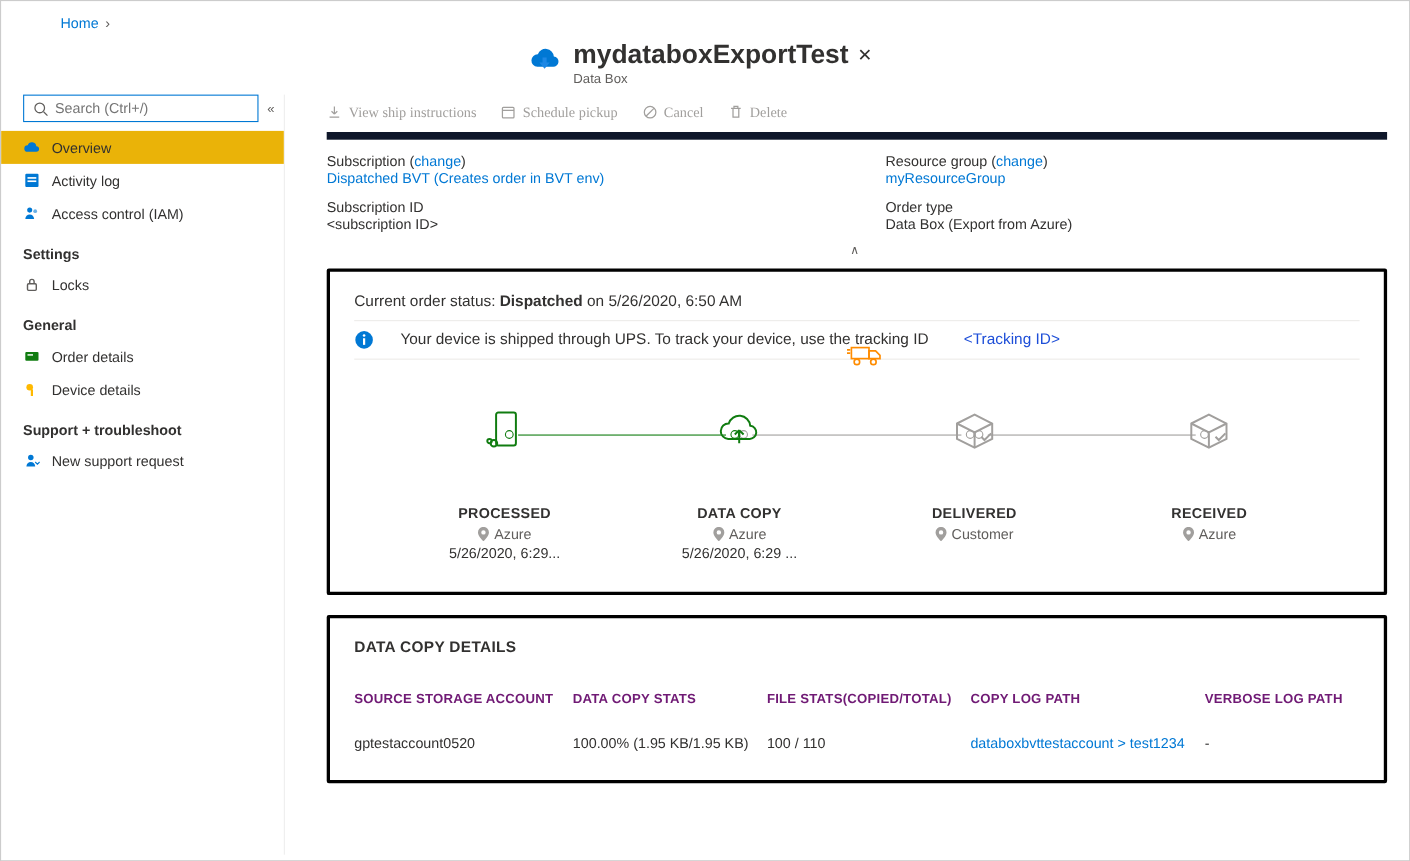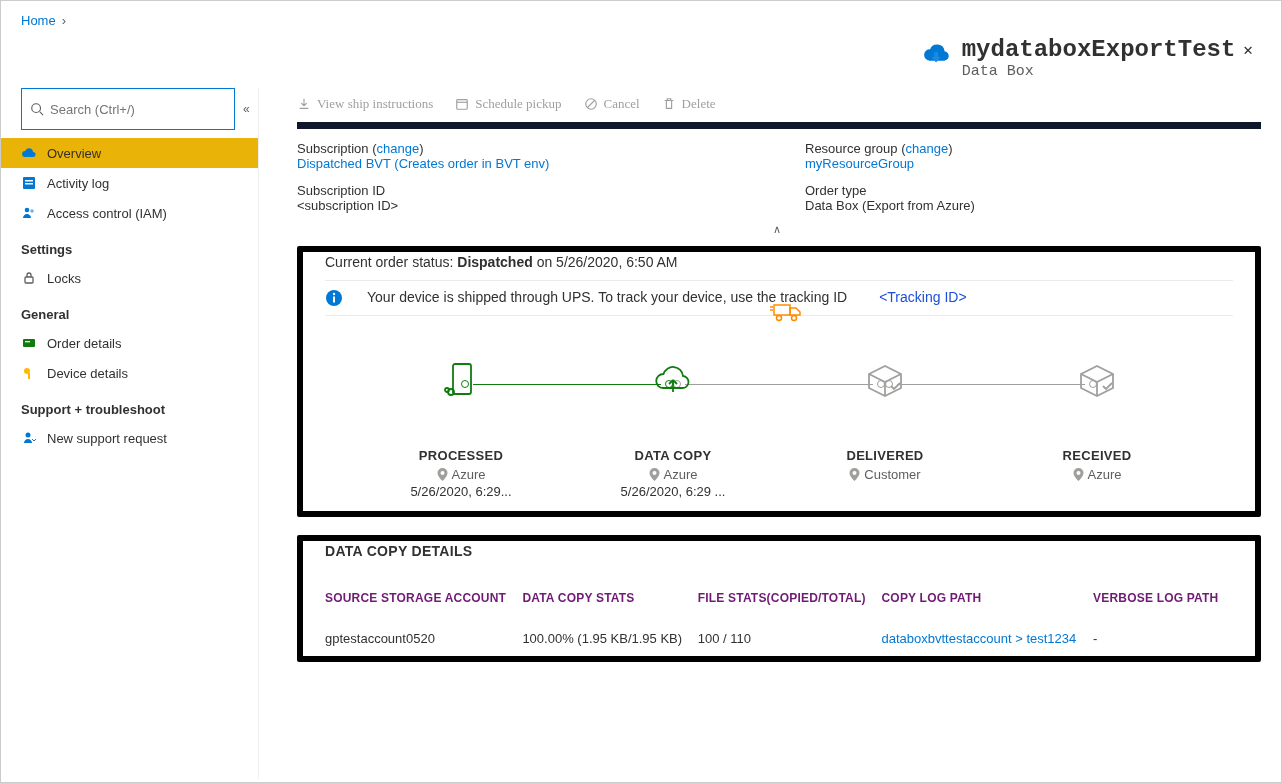--- a/index.html
+++ b/index.html
@@ -7,50 +7,50 @@
     font-family: "Segoe UI", -apple-system, sans-serif;
     font-size: 13px;
     color: #323130;
     background: #fff;
     border: 1px solid #ccc;
     width: 1282px;
     height: 783px;
     overflow: hidden;
   }
   .top-area { padding: 12px 20px 8px 20px; }
-  .breadcrumb { font-size: 13px; color: #0078d4; display: flex; align-items: center; gap: 6px; margin-bottom: 8px; }
+  .breadcrumb { font-size: 13px; color: #0078d4; display: flex; align-items: center; gap: 6px; margin-bottom: 8px; margin-left: 34px; }
   .breadcrumb .chev { color: #605e5c; }
-  .title-row { display: flex; align-items: flex-start; justify-content: flex-end; font-family: Liberation Mono, monospace; }
+  .title-row { display: flex; align-items: flex-start; justify-content: center; }
   .title-left { display: flex; gap: 10px; align-items: flex-start; }
   .title-icon { width: 30px; height: 30px; margin-top: 4px; }
   .title-text h1 { font-size: 24px; font-weight: 600; }
-  .title-text .sub { font-size: 15px; color: #605e5c; }
+  .title-text .sub { font-size: 12px; color: #605e5c; }
   .close-x { font-size: 16px; color: #323130; cursor: pointer; padding: 4px 8px; }
   .body { display: flex; height: calc(100% - 90px); }
   .sidebar { width: 258px; border-right: 1px solid #eee; padding-top: 0; }
   .search-row { display: flex; align-items: center; gap: 8px; padding: 0 12px 8px 20px; }
-  .search-box { flex: 1; display: flex; align-items: center; border: 1px solid #0078d4; padding: 4px 8px; height: 42px; }
+  .search-box { flex: 1; display: flex; align-items: center; border: 1px solid #0078d4; padding: 4px 8px; height: 25px; }
   .search-box svg { width: 14px; height: 14px; stroke: #605e5c; }
   .search-box input { border: none; outline: none; flex: 1; font-size: 13px; margin-left: 6px; }
   .collapse-chev { color: #605e5c; font-size: 12px; cursor: pointer; }
   .nav-item { display: flex; align-items: center; gap: 10px; padding: 7px 20px; cursor: pointer; font-size: 13px; }
   .nav-item.active { background: #eab308; }
   .nav-icon { width: 16px; height: 16px; display: flex; align-items: center; justify-content: center; }
   .nav-heading { padding: 14px 20px 6px 20px; font-weight: 600; font-size: 13px; }
   .main { flex: 1; padding: 0 20px 20px 38px; overflow-y: auto; }
   .toolbar { display: flex; gap: 22px; padding: 8px 0 10px 0; border-bottom: 7px solid #0f172a; margin-bottom: 12px; font-family: Liberation Serif, serif; }
   .tool-btn { display: flex; align-items: center; gap: 6px; color: #a19f9d; font-size: 13px; cursor: pointer; }
   .tool-btn svg { width: 14px; height: 14px; stroke: #a19f9d; }
   .meta-grid { display: flex; gap: 52px; margin-bottom: 8px; }
   .meta-col { flex: 1; display: flex; flex-direction: column; gap: 12px; }
   .meta-label { font-size: 13px; color: #323130; }
   .meta-link { color: #0078d4; cursor: pointer; }
   .meta-change { color: #0078d4; cursor: pointer; }
   .collapse-caret { text-align: center; color: #605e5c; font-size: 11px; letter-spacing: 4px; cursor: pointer; padding: 2px 0 10px 0; }
-  .panel { border: 6px solid #000000; border-radius: 2px; padding: 2px 22px; margin-bottom: 18px; }
+  .panel { border: 3px solid #000000; border-radius: 2px; padding: 18px 22px; margin-bottom: 18px; }
   .status-line { font-size: 14px; padding-bottom: 10px; }
   .status-line strong { font-weight: 600; }
   .info-bar { display: flex; gap: 24px; padding: 8px 0; border-top: 1px solid #edebe9; border-bottom: 1px solid #edebe9; font-size: 14px; }
   .info-icon { width: 18px; height: 18px; }
   .tracking-link { color: #1d4ed8; }
   .stages { display: flex; justify-content: space-between; align-items: flex-start; padding: 40px 30px 10px 30px; }
   .stage { flex: 1; display: flex; flex-direction: column; align-items: center; text-align: center; position: relative; }
   .stage-icon { width: 48px; height: 48px; margin-bottom: 44px; }
   .stage-title { font-weight: 600; font-size: 13px; letter-spacing: 0.3px; margin-bottom: 4px; }
   .stage-loc { font-size: 13px; color: #605e5c; display: flex; align-items: center; gap: 4px; }

